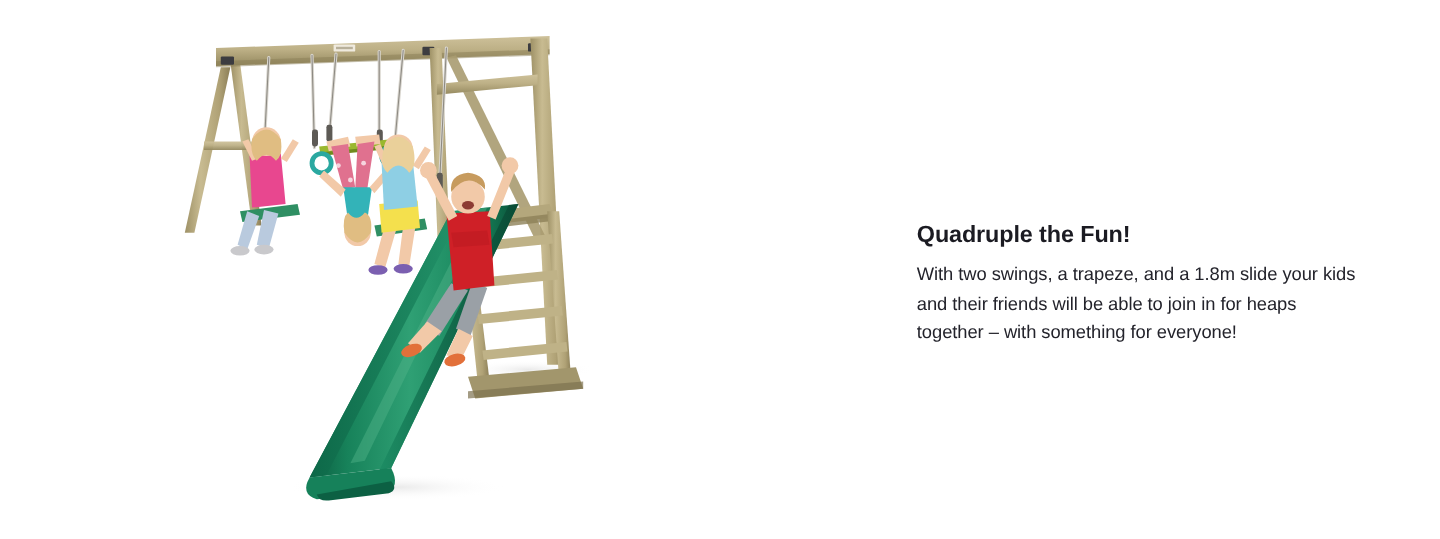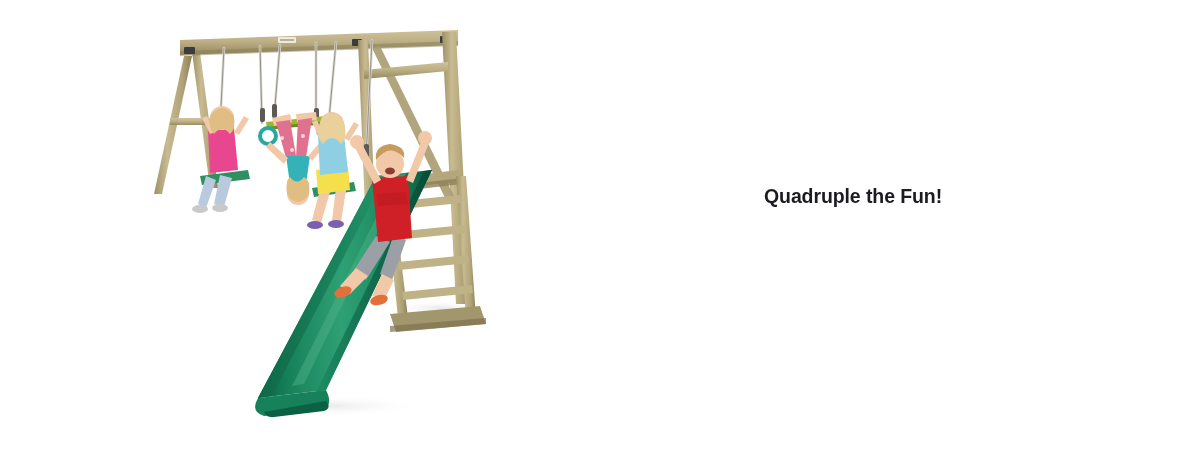--- a/index.html
+++ b/index.html
@@ -265,15 +265,16 @@
         <path d="M236,142 q14,-18 28,-2 q2,-12 -14,-14 q-16,2 -14,16 Z" fill="#c79b5e"></path>
 
         <ellipse cx="250" cy="153" rx="5" ry="3.5" fill="#8d3b33"></ellipse>
       </g>
 
     </svg>
   </div>
 
   <div class="copy-block">
     <h2 class="copy-heading">Quadruple the Fun!</h2>
+    <p class="copy-paragraph">With two swings, a trapeze, and a 1.8m slide your kids and their friends will be able to join in for heaps together – with something for everyone!</p>
   </div>
 
 </div>
 
 </body></html>

